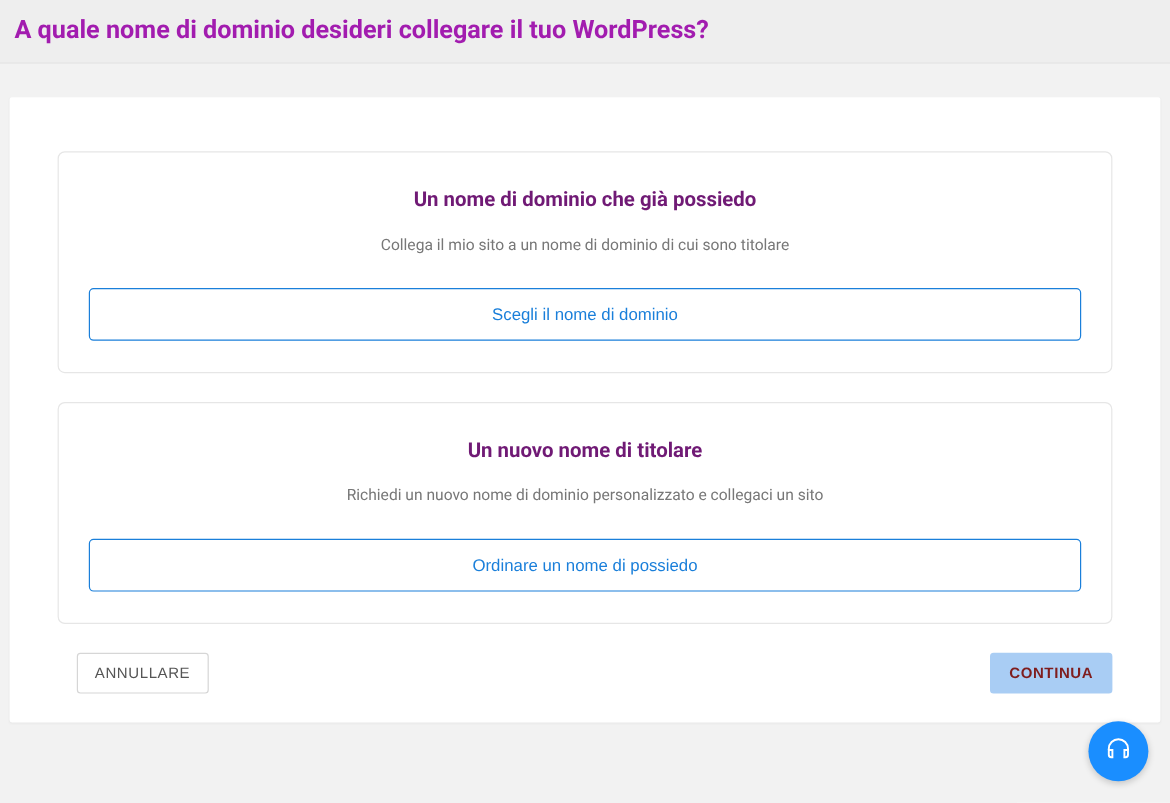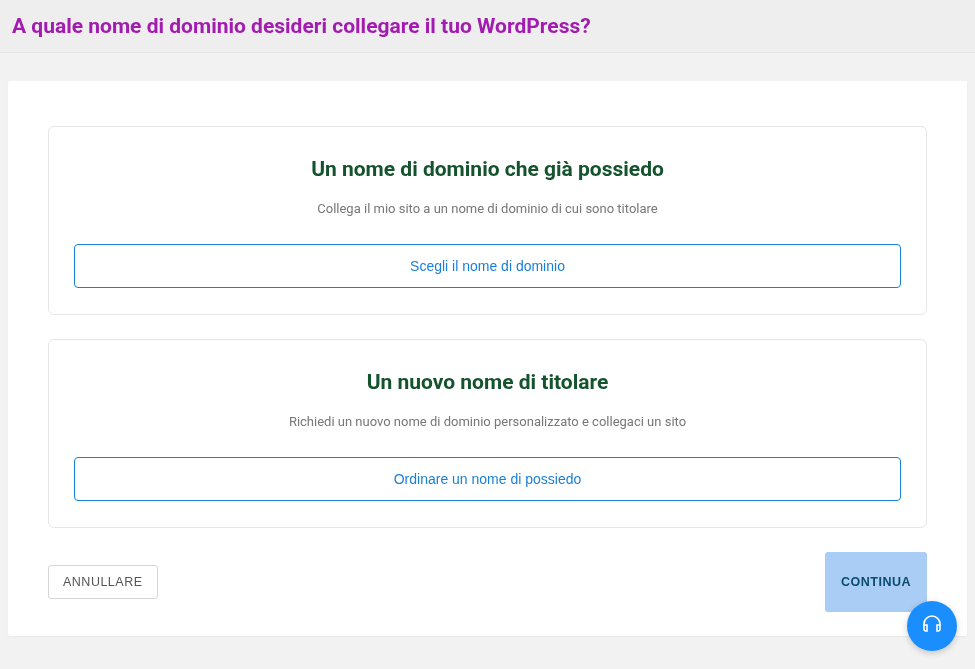--- a/index.html
+++ b/index.html
@@ -30,23 +30,23 @@
       box-shadow: 0 1px 2px rgba(0,0,0,0.04);
     }
     .option-card {
       border: 1px solid #e6e6e6;
       border-radius: 6px;
       padding: 30px 25px 26px 25px;
       text-align: center;
       margin-bottom: 24px;
     }
     .option-title {
-      font-size: 21px;
+      font-size: 17px;
       font-weight: 700;
-      color: #14532d;
+      color: #701a75;
       margin-bottom: 20px;
     }
     .option-desc {
       font-size: 13px;
       color: #777;
       margin-bottom: 28px;
     }
     .outline-btn {
       display: block;
       width: 100%;
@@ -95,28 +95,29 @@
     .cancel-btn {
       background: #fff;
       border: 1px solid #d6d6d6;
       color: #555;
       font-size: 12.5px;
       letter-spacing: 0.5px;
       padding: 9px 14px;
       border-radius: 3px;
       cursor: pointer;
       font-weight: 500;
+      margin-left: 16px;
     }
     .continue-btn {
       background: #a9cdf4;
       border: none;
-      color: #0c4a6e;
+      color: #7f1d1d;
       font-size: 12.5px;
       letter-spacing: 0.5px;
-      padding: 23px 16px;
+      padding: 10px 16px;
       border-radius: 3px;
       font-weight: 600;
       cursor: not-allowed;
     }
     .fab {
       position: absolute;
       bottom: 18px;
       right: 18px;
       width: 50px;
       height: 50px;

